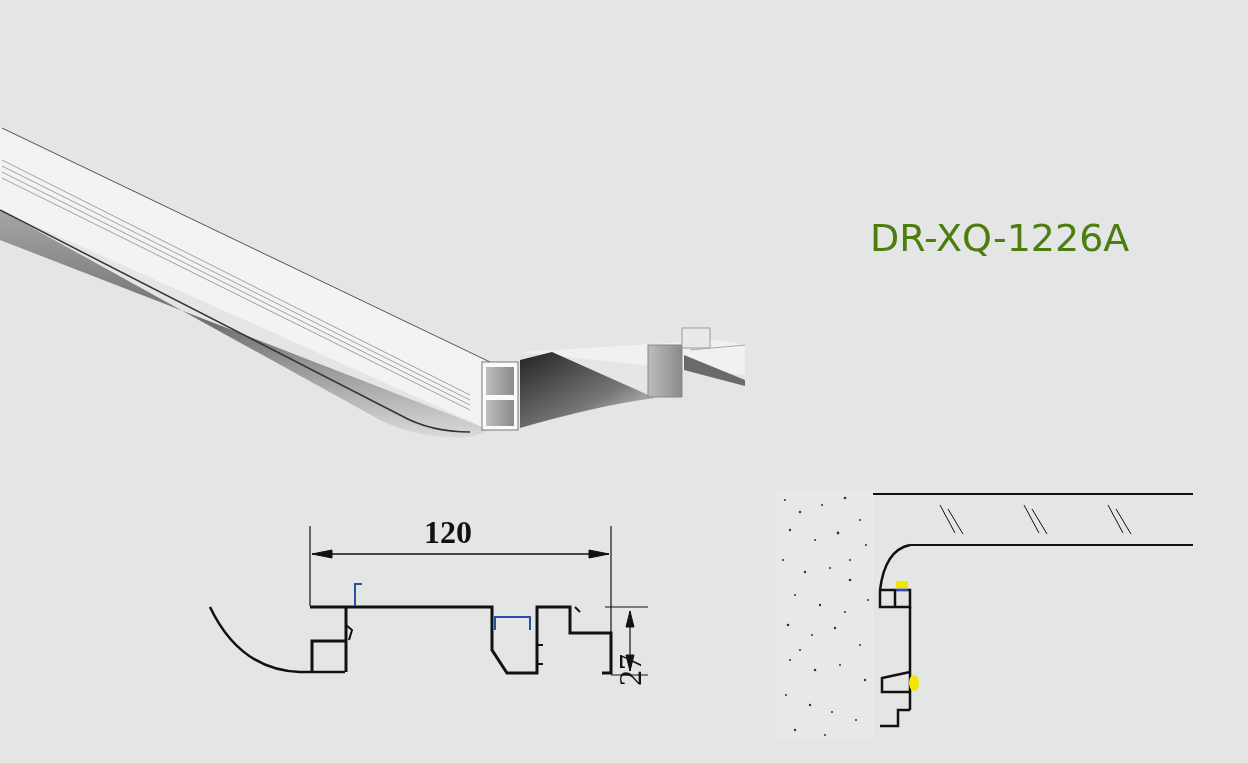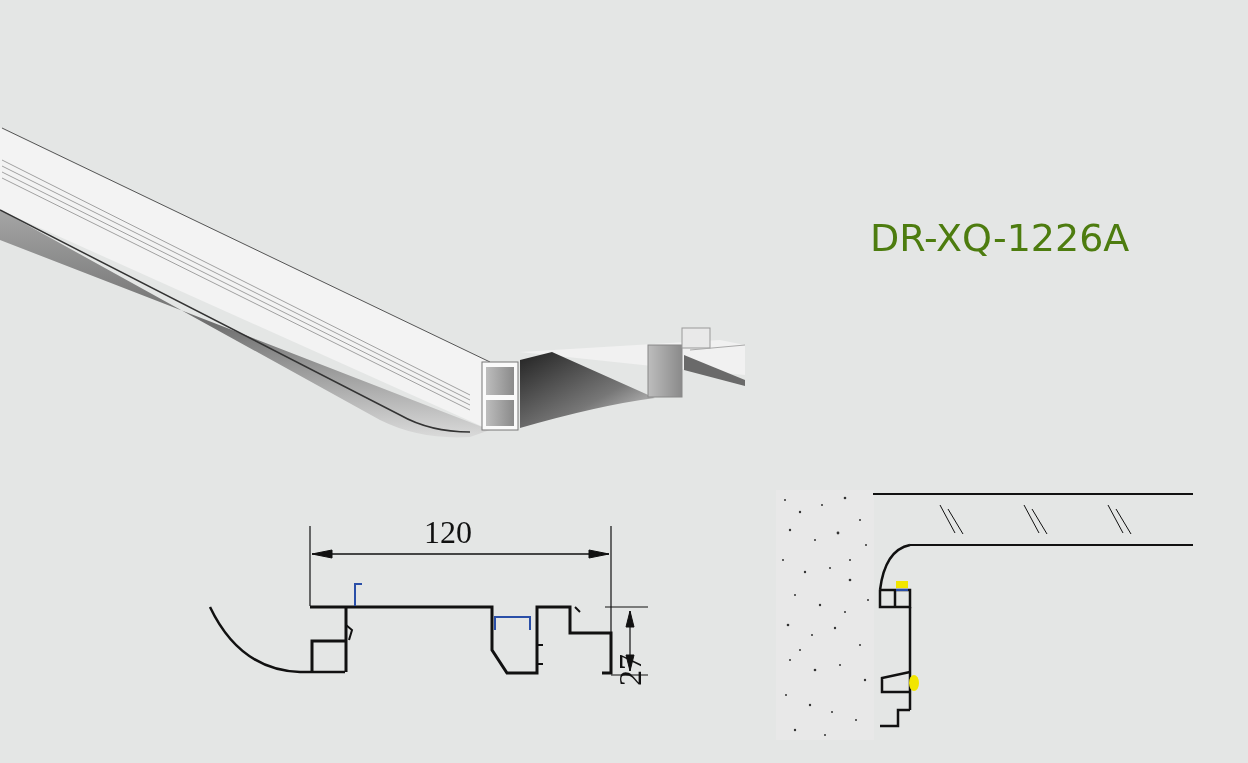--- a/index.html
+++ b/index.html
@@ -15,21 +15,21 @@
     font-family:"DejaVu Sans", sans-serif;
     font-size:38px; color:#4d7c0f; letter-spacing:0px;
     font-weight:normal;
     margin-left:17px;
   }
   .dim-label {
     position:absolute;
     font-family:"Liberation Serif", serif;
     color:#111; font-size:32px;
   }
-  .dim-width { left:424px; top:514px; }
+  .dim-width { left:424px; top:514px;font-weight:bold; }
   .dim-height {
     left:612px; top:686px;
     transform:rotate(-90deg);
     transform-origin:left top;
   }
 </style>
 </head>
 <body>
 
 <svg class="layer" width="1248" height="763" viewBox="0 0 1248 763">

